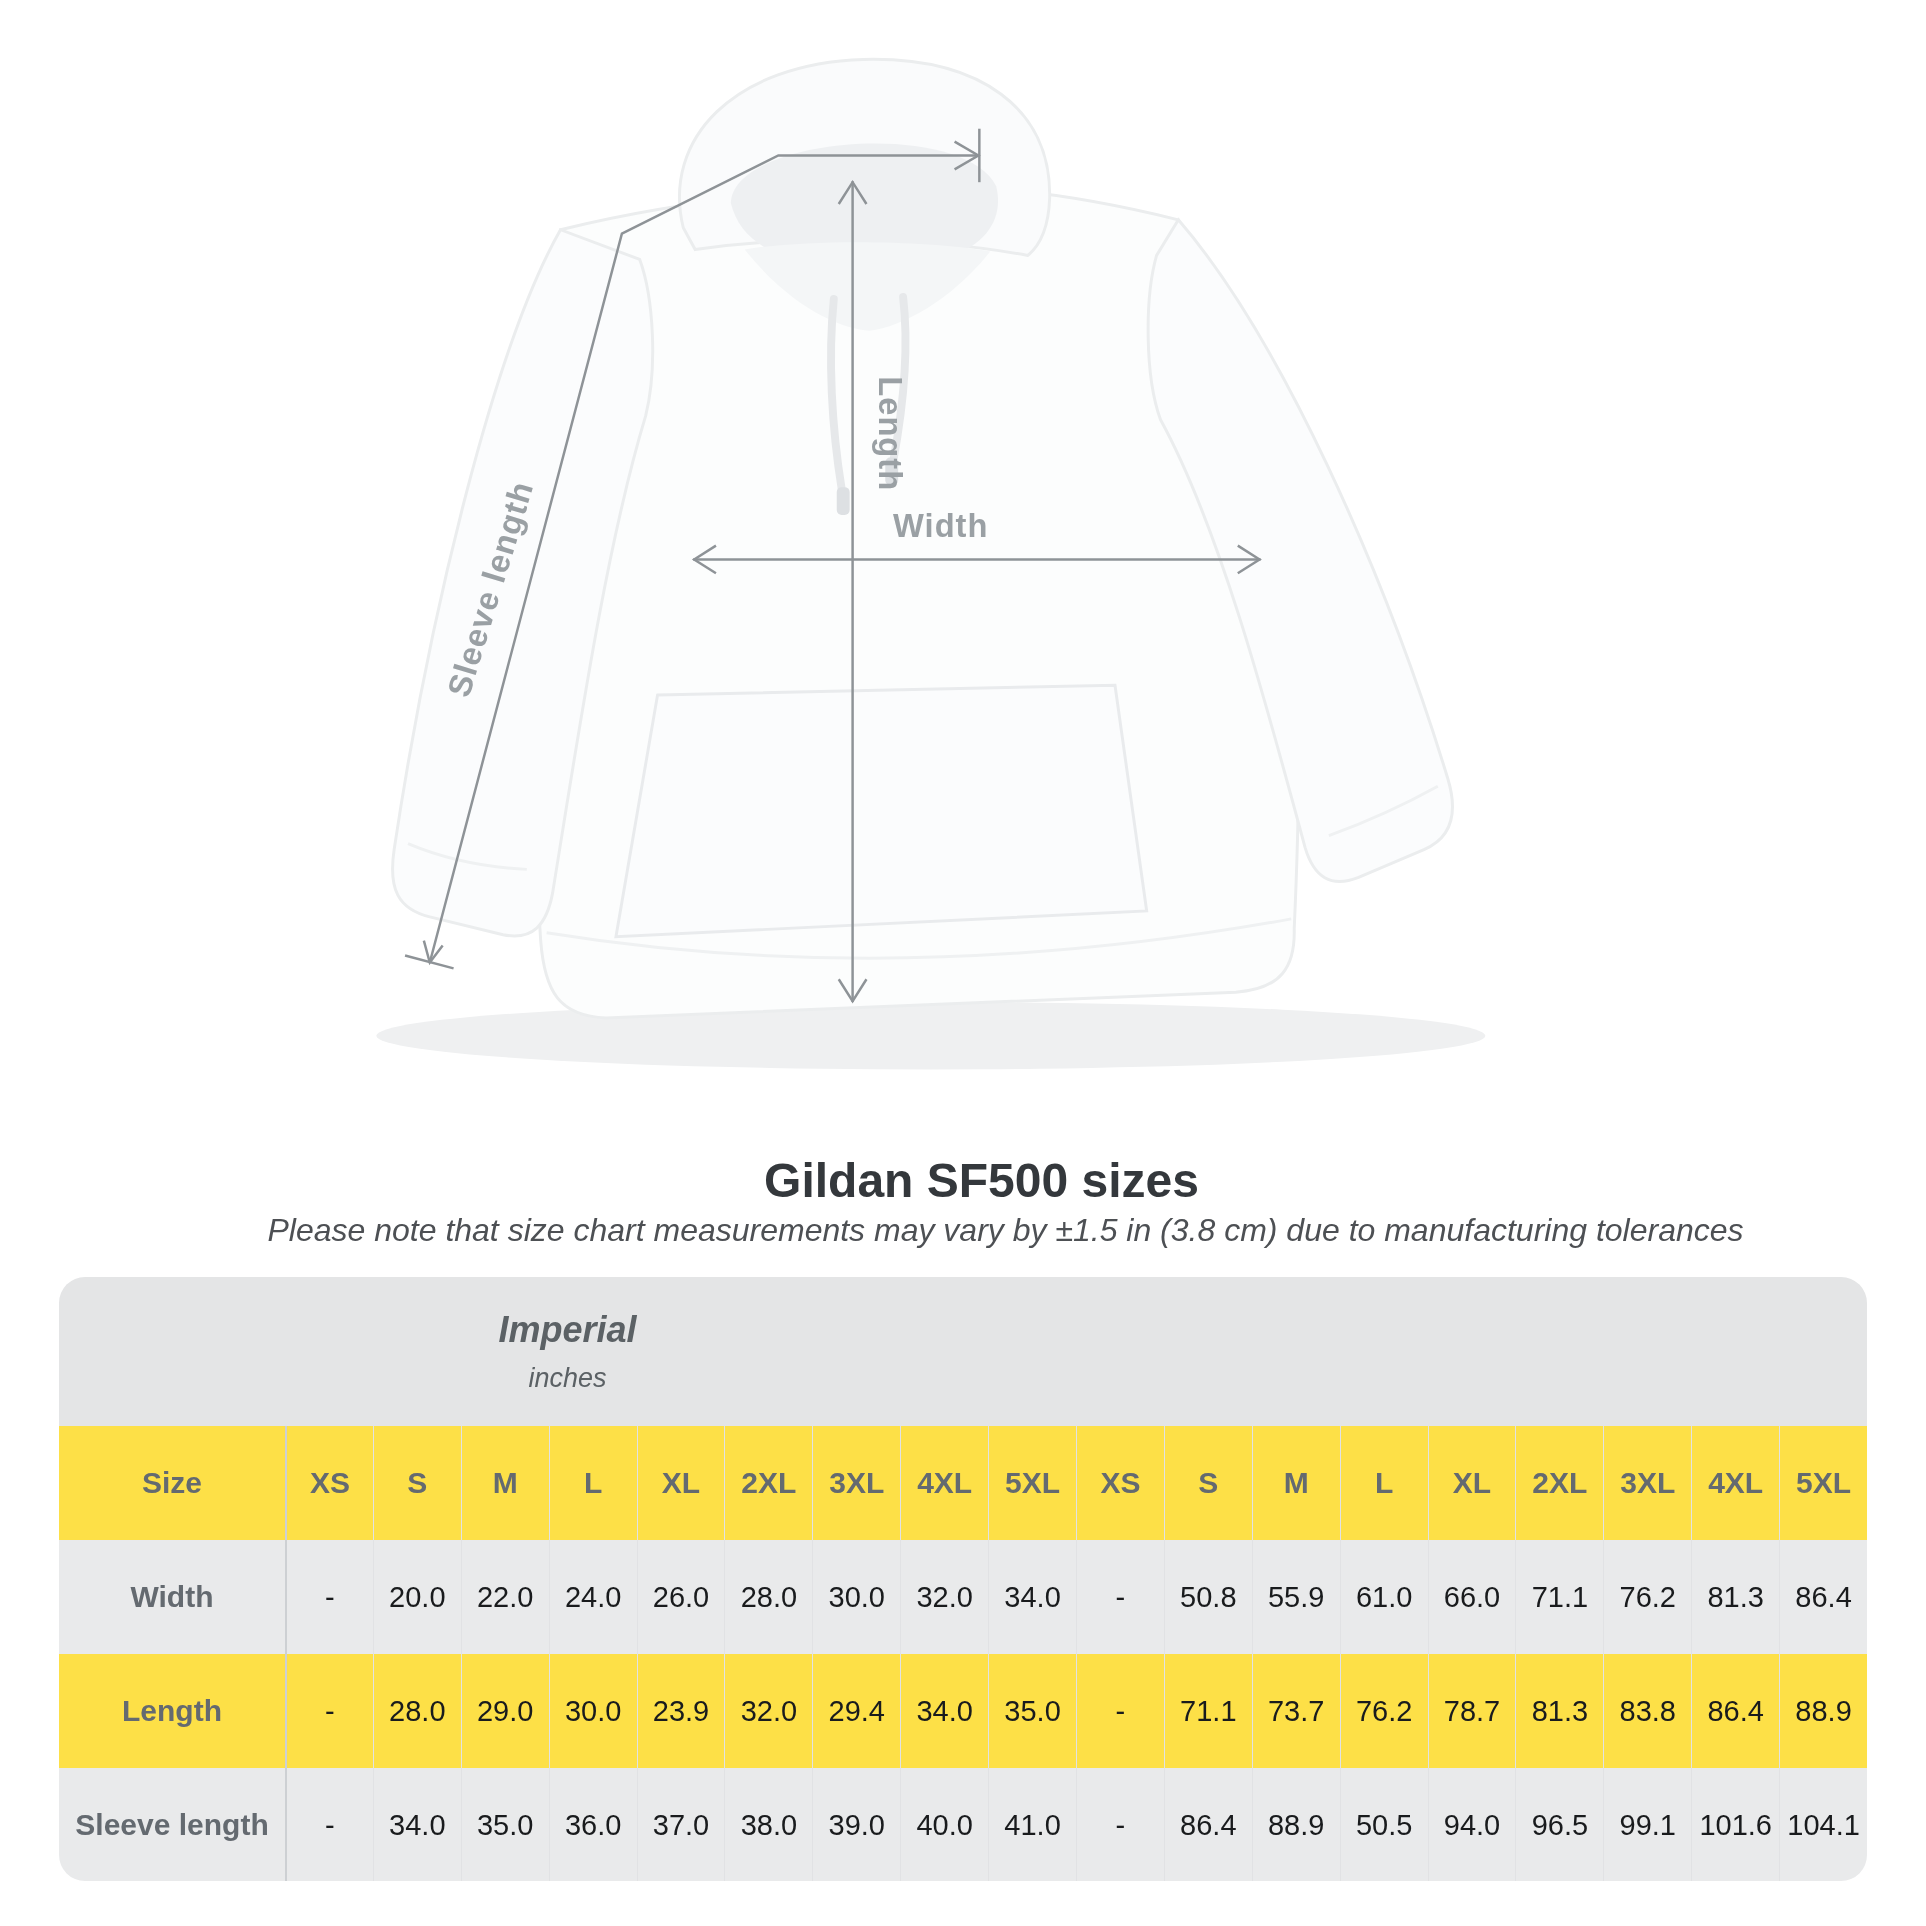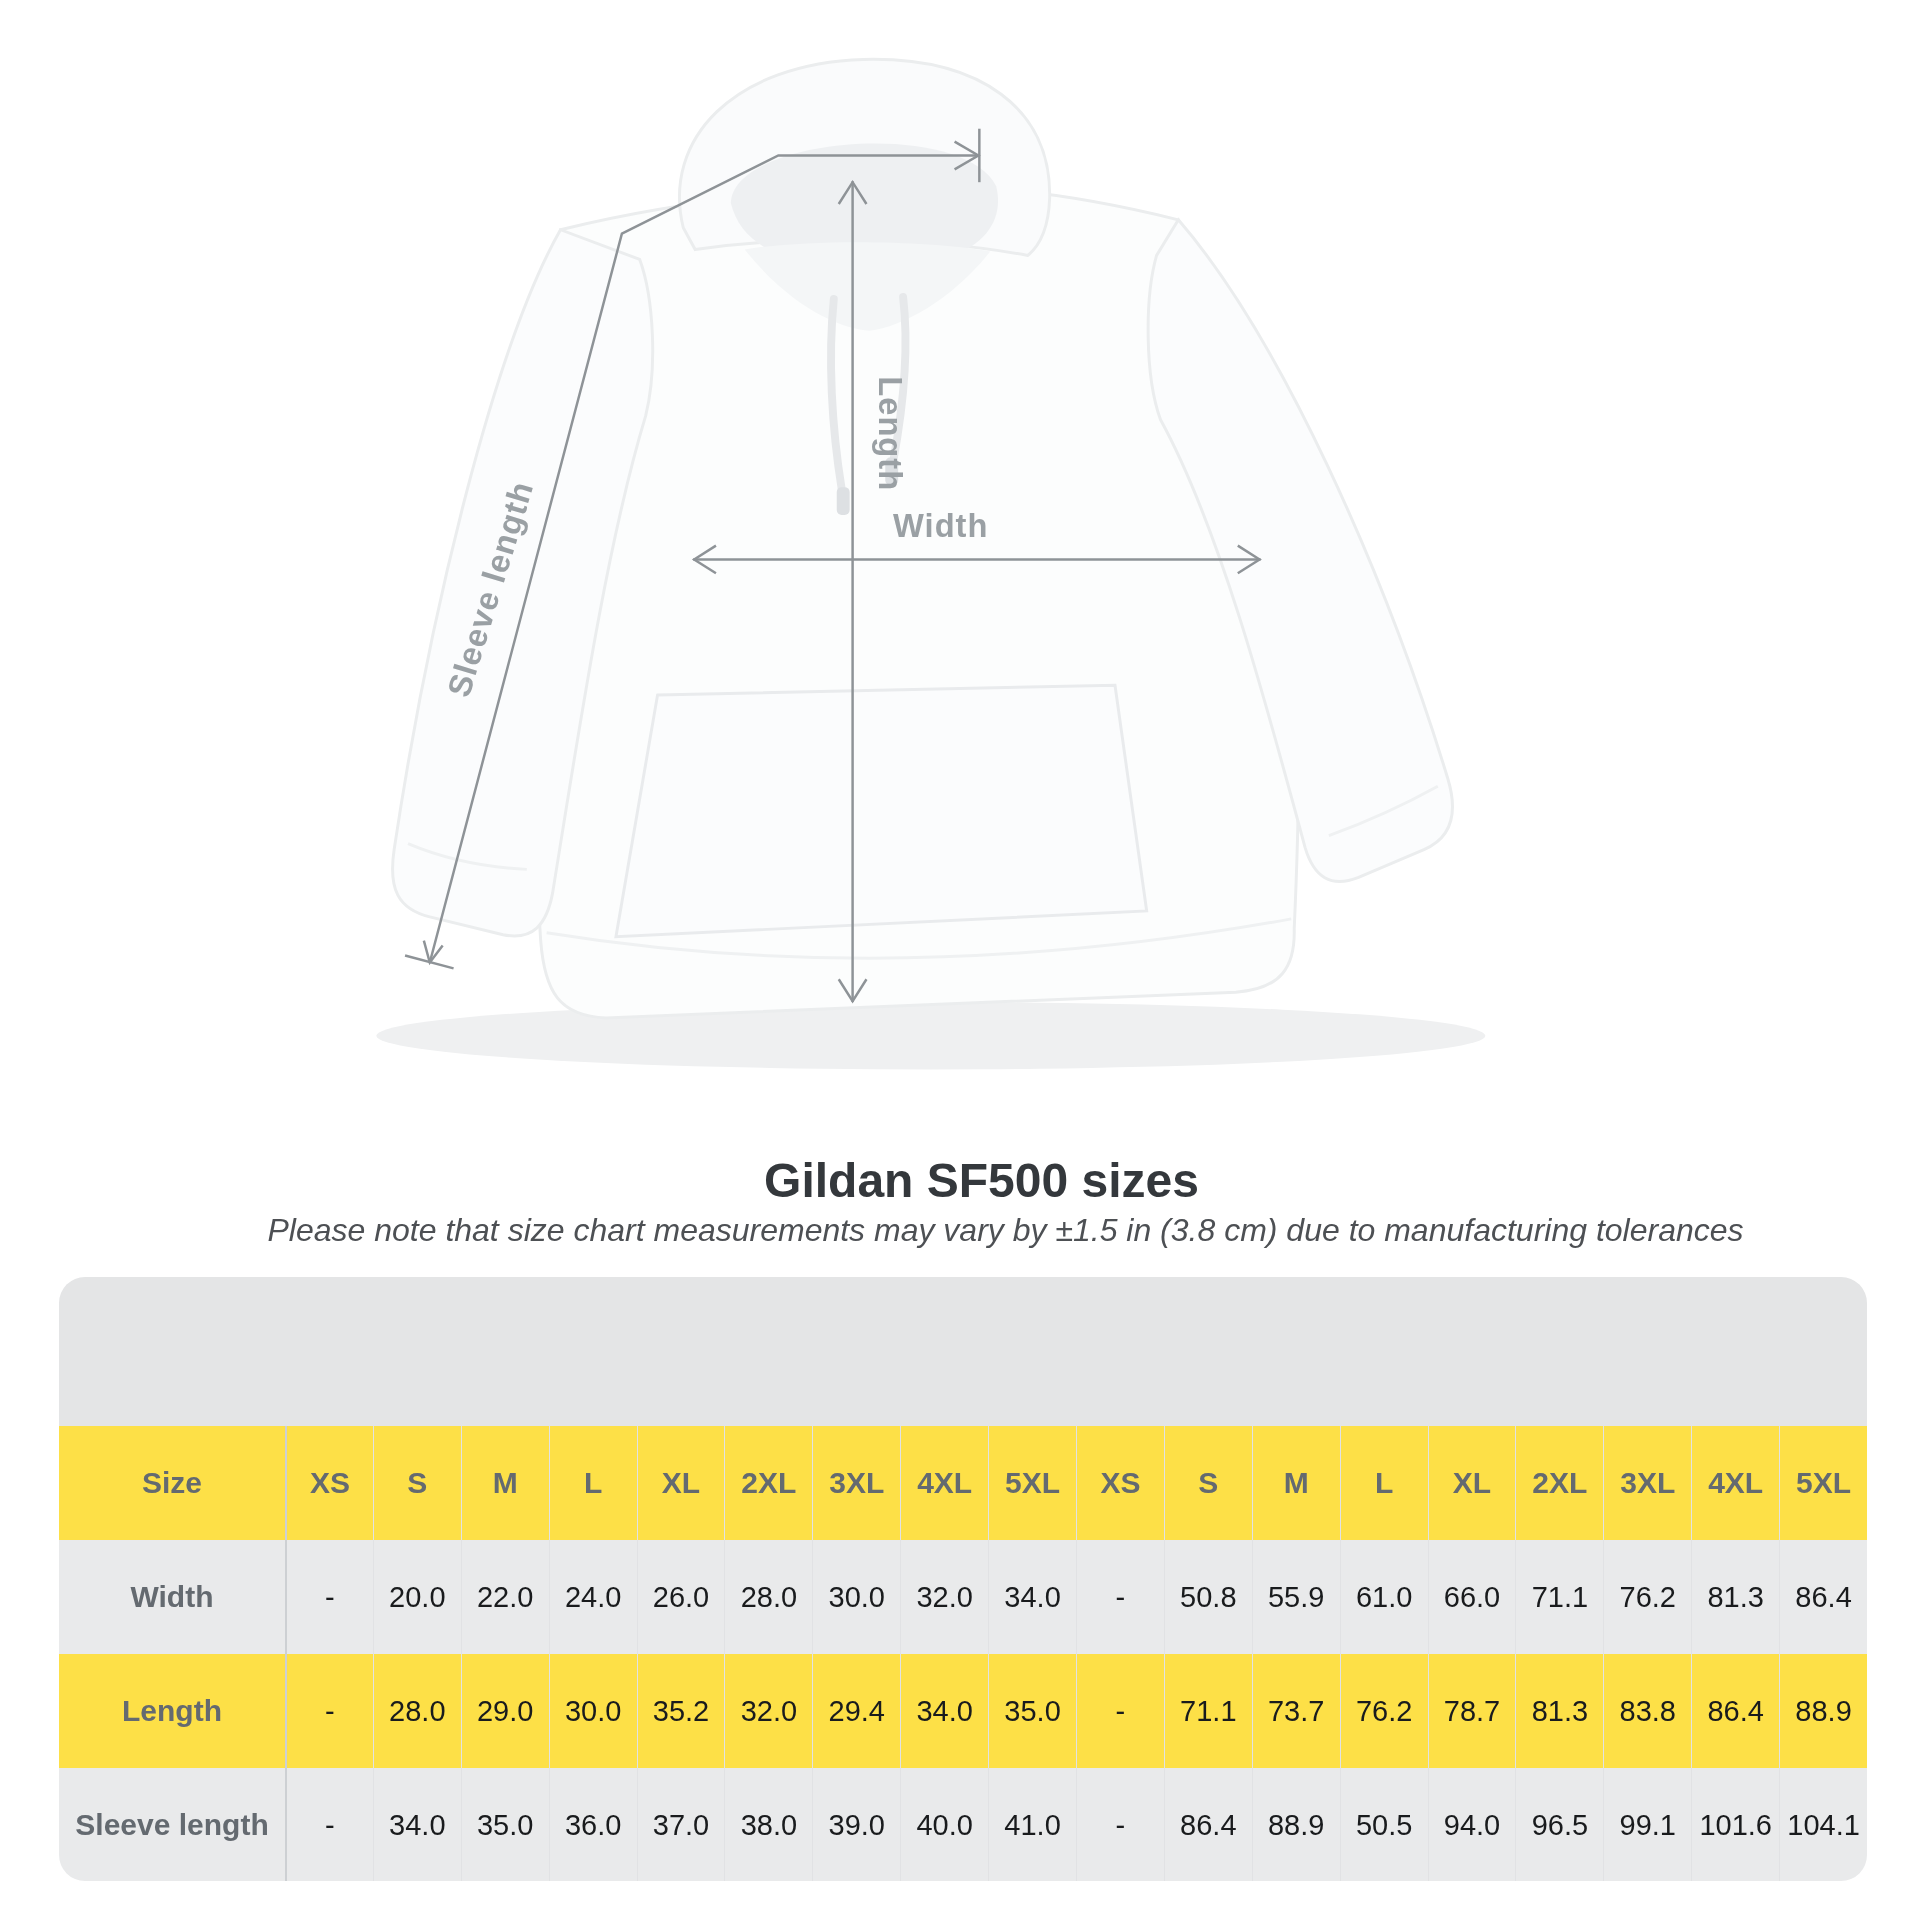--- a/index.html
+++ b/index.html
@@ -129,20 +129,24 @@
   <text class="mlabel" x="950" y="542" text-anchor="middle">Width</text>
   <text class="mlabel" transform="translate(506,598) rotate(-73)" text-anchor="middle" font-size="31">Sleeve length</text>
 </svg>
 
 <h1 class="page-title">Gildan SF500 sizes</h1>
 <p class="page-subtitle">Please note that size chart measurements may vary by ±1.5 in (3.8 cm) due to manufacturing tolerances</p>
 
 <div class="size-table">
 
   <div class="band">
+    <div class="unit-group imperial">
+      <div class="g-label">Imperial</div>
+      <div class="g-unit">inches</div>
+    </div>
   </div>
 
   <div class="trow" id="sizes-row">
     <div class="cell label">Size</div>
   <div class="cell hdr sep-strong">XS</div>
       <div class="cell hdr">S</div>
       <div class="cell hdr">M</div>
       <div class="cell hdr">L</div>
       <div class="cell hdr">XL</div>
       <div class="cell hdr">2XL</div>
@@ -181,21 +185,21 @@
       <div class="cell ">81.3</div>
       <div class="cell ">86.4</div>
     </div>
 
   <div class="trow data">
     <div class="cell label">Length</div>
   <div class="cell sep-strong">-</div>
       <div class="cell ">28.0</div>
       <div class="cell ">29.0</div>
       <div class="cell ">30.0</div>
-      <div class="cell ">35.2</div>
+      <div class="cell ">23.9</div>
       <div class="cell ">32.0</div>
       <div class="cell ">29.4</div>
       <div class="cell ">34.0</div>
       <div class="cell ">35.0</div>
       <div class="cell ">-</div>
       <div class="cell ">71.1</div>
       <div class="cell ">73.7</div>
       <div class="cell ">76.2</div>
       <div class="cell ">78.7</div>
       <div class="cell ">81.3</div>

